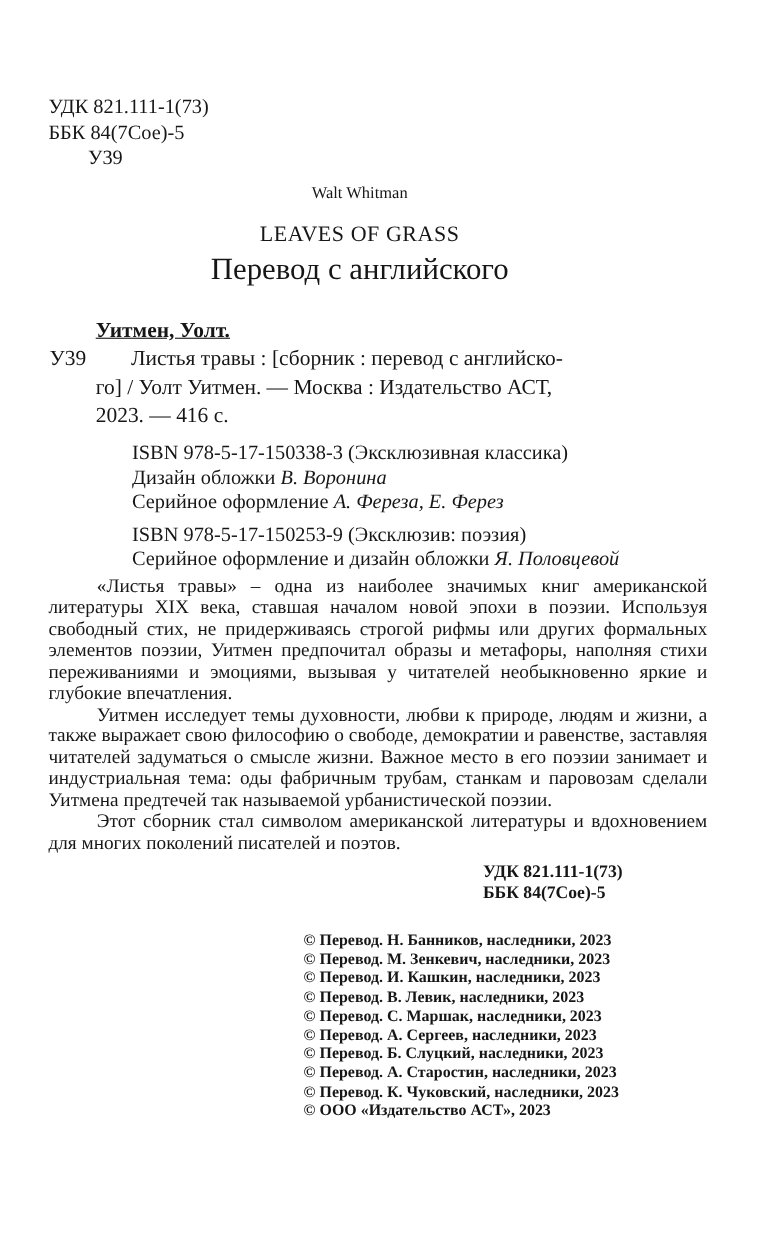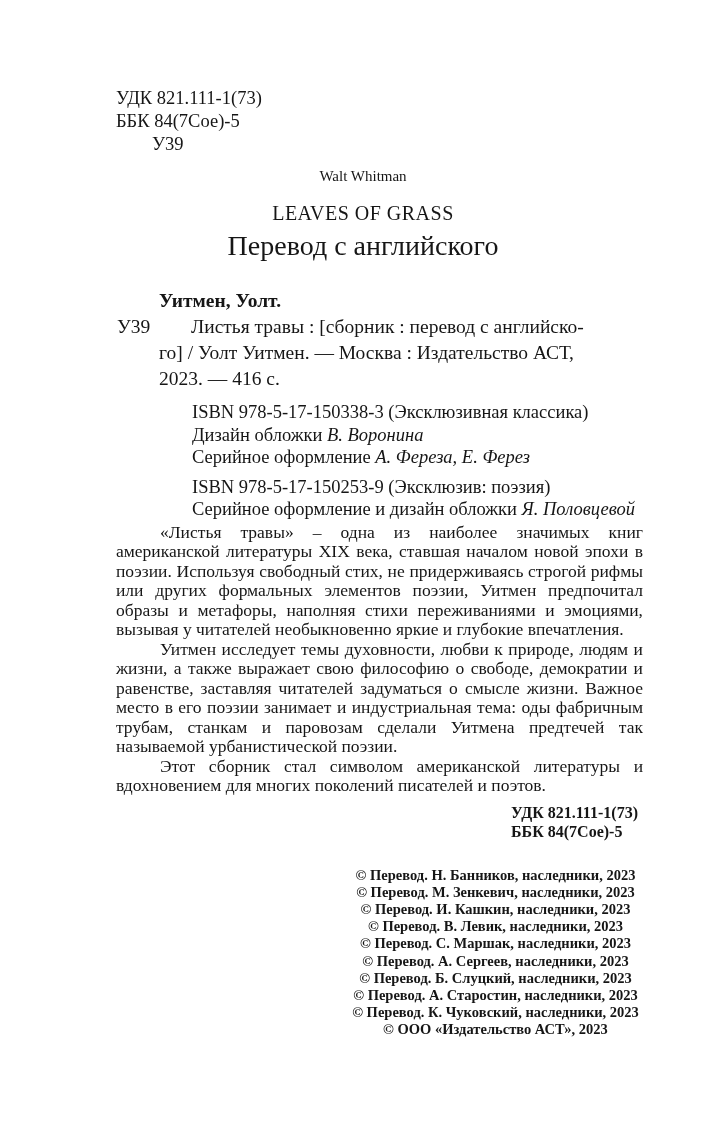--- a/index.html
+++ b/index.html
@@ -8,41 +8,41 @@
     width: 709px;
     height: 1123px;
     background: #ffffff;
     color: #161616;
     font-family: "Liberation Serif", "DejaVu Serif", serif;
     overflow: hidden;
     margin: 0 auto;
     position: relative;
   }
   .content {
-    padding: 0 66px 0 116px; 
+    padding: 0 66px 0 44px; 
   }
 
   
   .codes-top {
     margin-top: 87px;
     font-size: 18.5px;
     line-height: 23px;
     white-space: nowrap;
   }
   .codes-top .author-sign { padding-left: 36px; }
 
   
   .title-block { text-align: center; padding-right: 33px; }
   .t-author  { margin-top: 7px;  font-size: 15px; line-height: 26px; }
   .t-title   { margin-top: 10px; font-size: 20px; line-height: 29px; letter-spacing: 0.5px; }
   .t-sub     { margin-top: 5px;  font-size: 28px; line-height: 26px; }
 
   
   .catalog { margin-top: 29px; font-size: 19.5px; line-height: 26px; position: relative; }
-  .catalog .card-author { font-weight: bold; padding-left: 43px; }
+  .catalog .card-author { font-weight: bold; padding-left: 43px; text-decoration: underline; }
   .catalog .card-index  { position: absolute; left: 1px; top: 26px; }
   .catalog .card-body   { padding-left: 43px; }
   .catalog .card-body .l0 { text-indent: 32px; }
 
   
   .isbn-block { margin-left: 76px; font-size: 18.5px; line-height: 22.5px; }
   .isbn-block.first  { margin-top: 9px; }
   .isbn-block.second { margin-top: 7px; }
   .isbn-block .names { font-style: italic; }
 
@@ -61,21 +61,20 @@
   }
 
   
   .copyrights {
     margin-top: 26px;
     margin-left: 232px; 
     font-size: 14.5px;
     font-weight: bold;
     line-height: 17.2px;
     white-space: nowrap;
-    text-align: center;
   }
 </style>
 </head>
 <body>
 
 <div class="page">
   <div class="content">
 
     <div class="codes-top">
       <div>УДК 821.111-1(73)</div>

